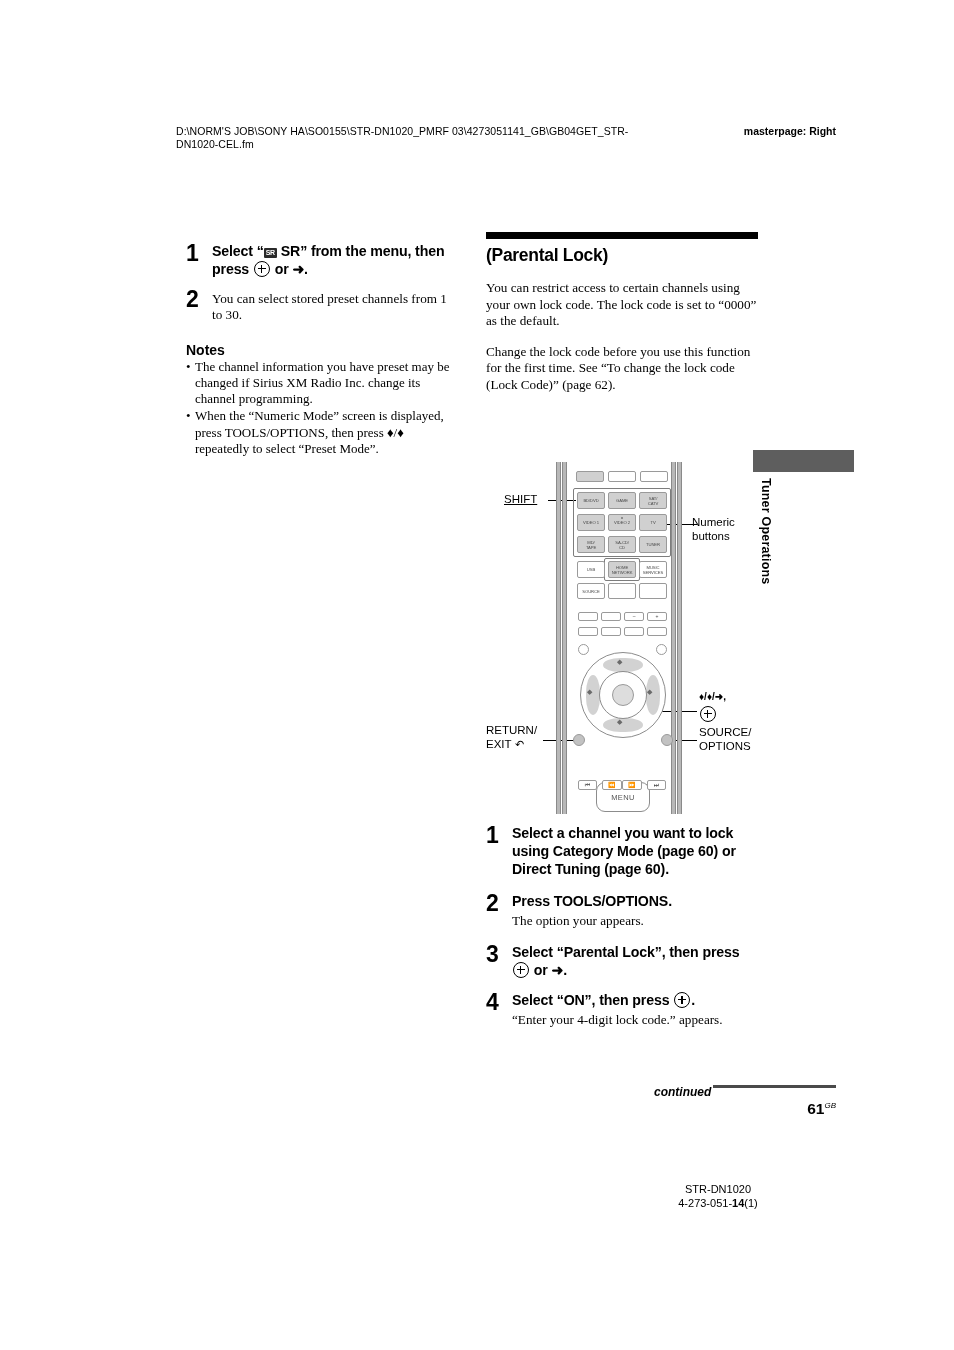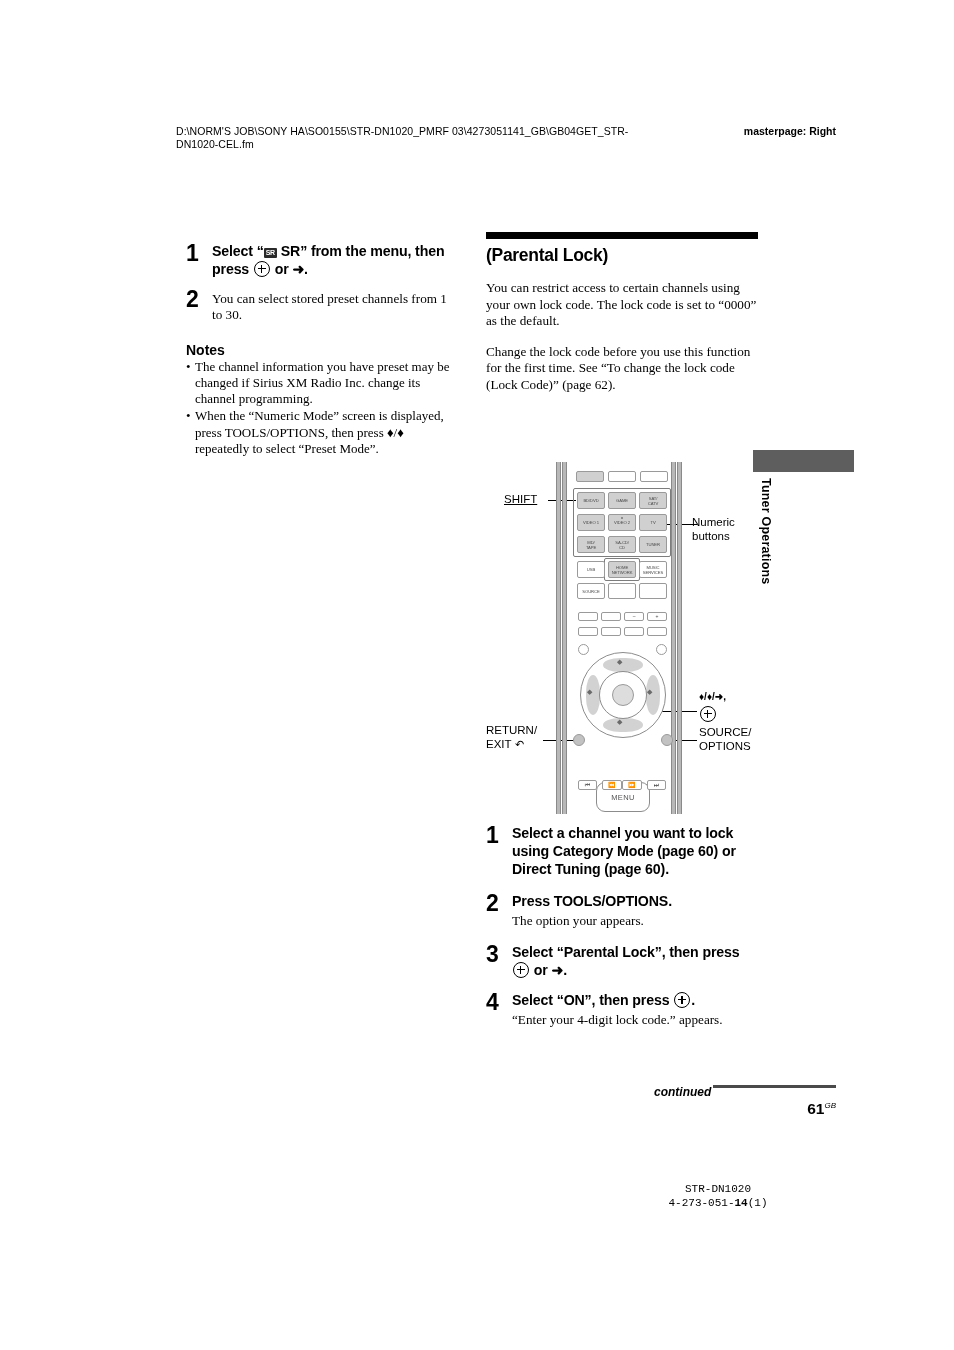--- a/index.html
+++ b/index.html
@@ -346,21 +346,21 @@
     font-size: 8px;
     font-weight: normal;
     font-style: italic;
   }
   .footer-model {
     position: absolute;
     left: 600px;
     top: 1182px;
     width: 236px;
     text-align: center;
-    font-family: Liberation Mono, monospace;
+    font-family: Liberation Sans, sans-serif;
     font-size: 11px;
     line-height: 14px;
   }
   .footer-model b { font-weight: bold; }
 </style>
 </head>
 <body>
 
 <div class="doc-header">
   <div class="doc-path">D:\NORM'S JOB\SONY HA\SO0155\STR-DN1020_PMRF 03\4273051141_GB\GB04GET_STR-DN1020-CEL.fm</div>

